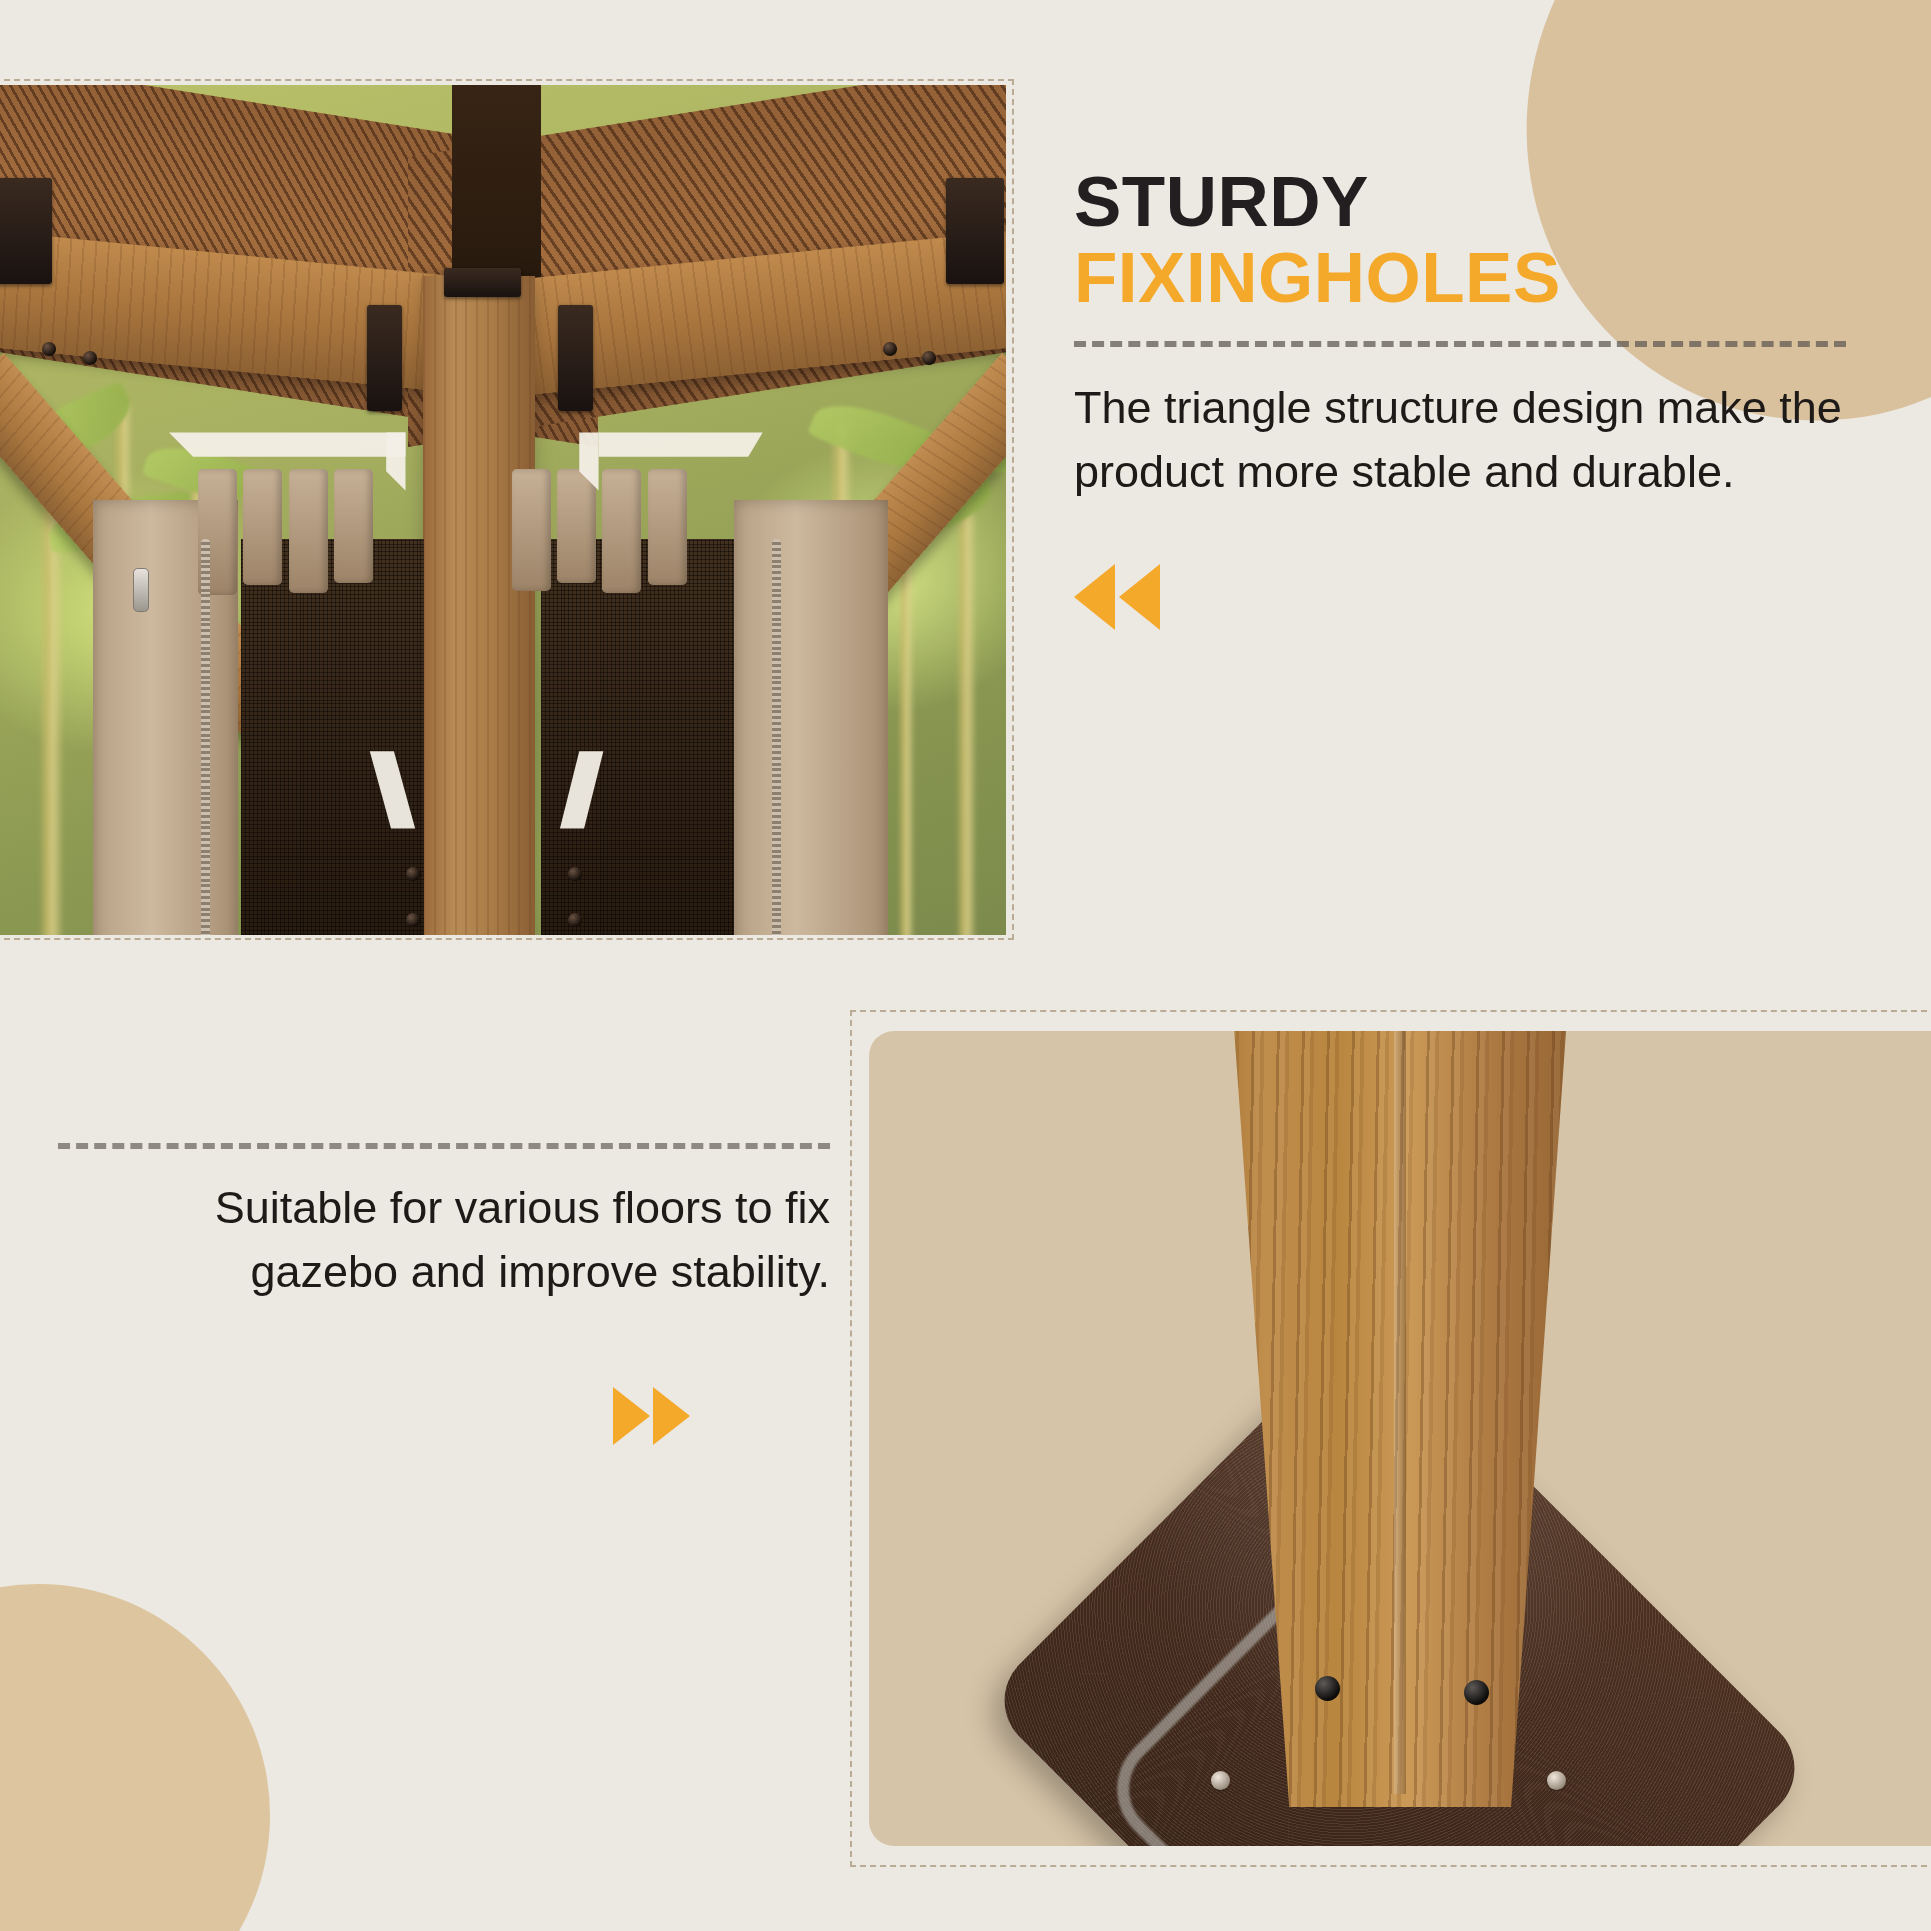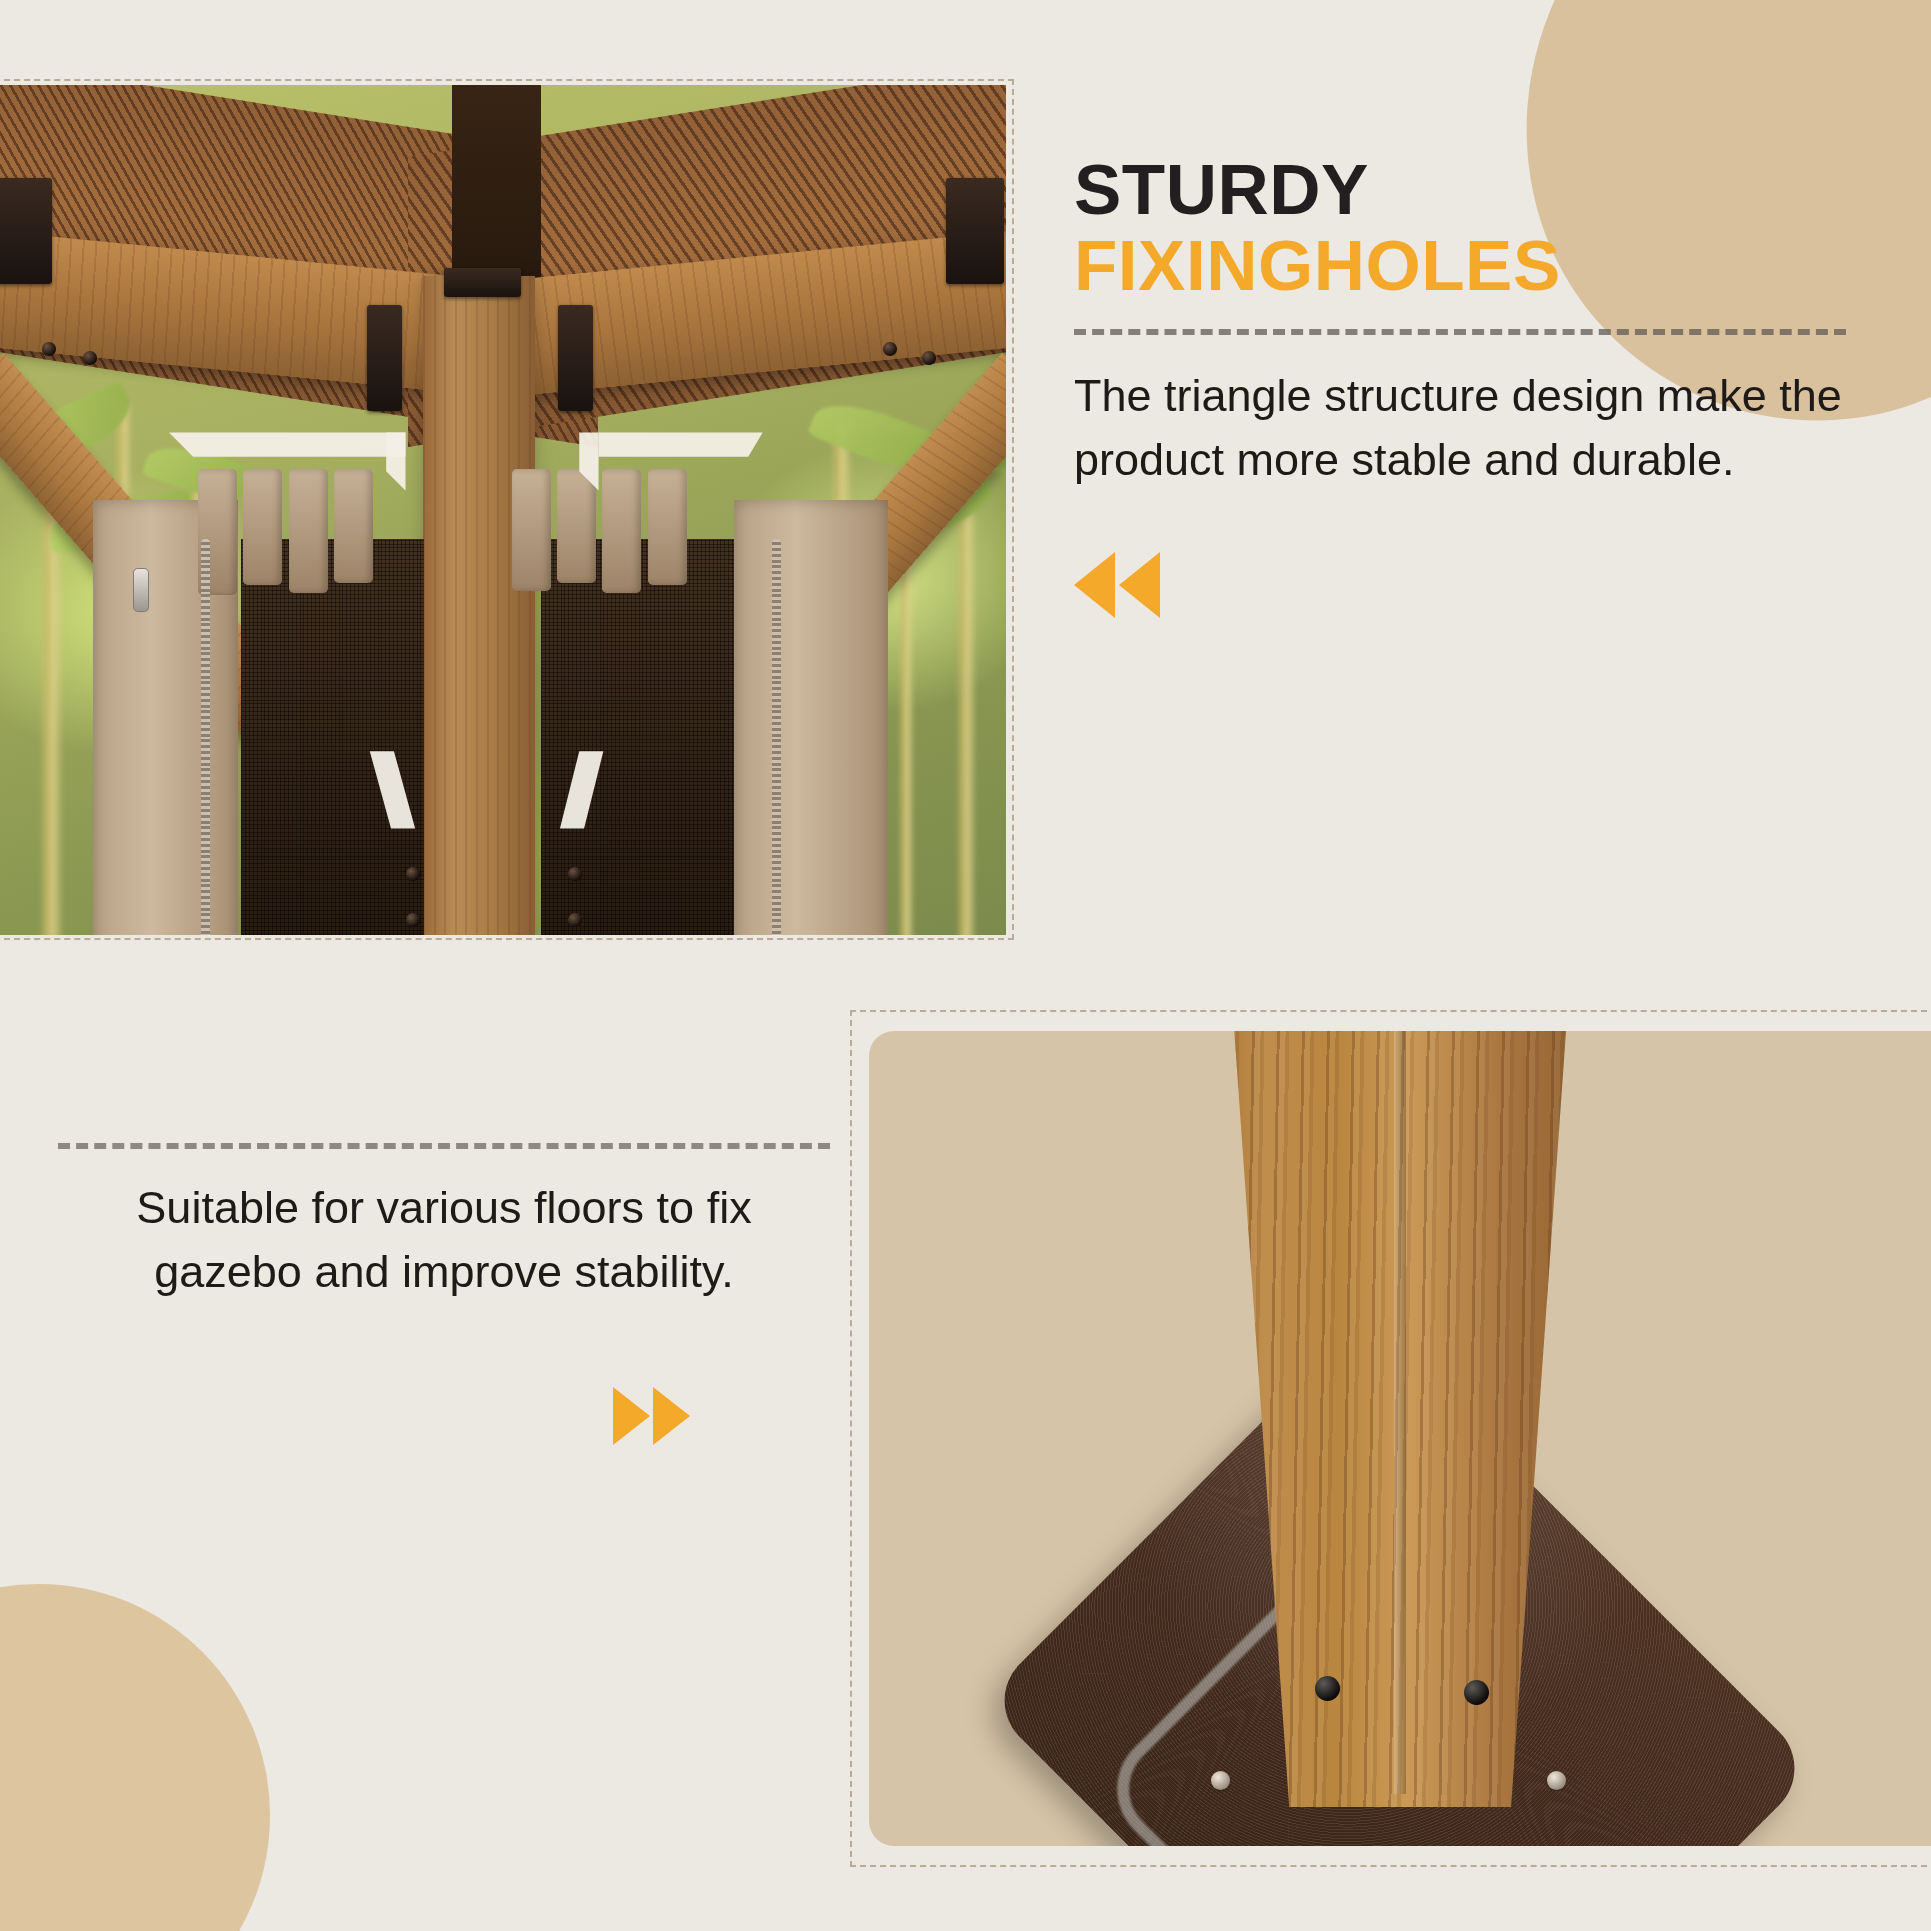--- a/index.html
+++ b/index.html
@@ -228,21 +228,21 @@
     box-shadow:0 1px 1.9px rgba(0,0,0,.4);
   }
   .pb-blackbolt{
     position:absolute; width:25px; height:25px; border-radius:50%;
     background:radial-gradient(circle at 34% 30%,#5e5a58,#0c0b0a 70%);
   }
 
   
   .block-sturdy{
     position:absolute;
-    left:1074px; top:152px; width:772px;
+    left:1074px; top:164px; width:772px;
     z-index:3;
   }
   .block-holes{
     position:absolute;
     left:58px; top:1120px; width:772px;
     z-index:3;
     text-align:right;
   }
 
   .headline{
@@ -262,21 +262,21 @@
   }
   .block-holes .rule{ margin:23px 0 27px 0; border-top-color:#6b655e; }
 
   .body-copy{
     font-size:45px;
     line-height:1.42;
     color:#1d1a18;
     font-family:"Liberation Sans", sans-serif;
     font-weight:400;
   }
-  .block-holes .body-copy{ text-align:center; }
+  .block-holes .body-copy{ }
 
   
   .arrows{ margin-top:60px; display:flex; gap:3.9px; }
   .block-holes .arrows{ justify-content:center; margin-top:83px; padding-left:415px; }
 
   .tri{ width:0; height:0; }
   .tri-left{
     border-top:33px solid transparent;
     border-bottom:33px solid transparent;
     border-right:41px solid #f5a92b;

